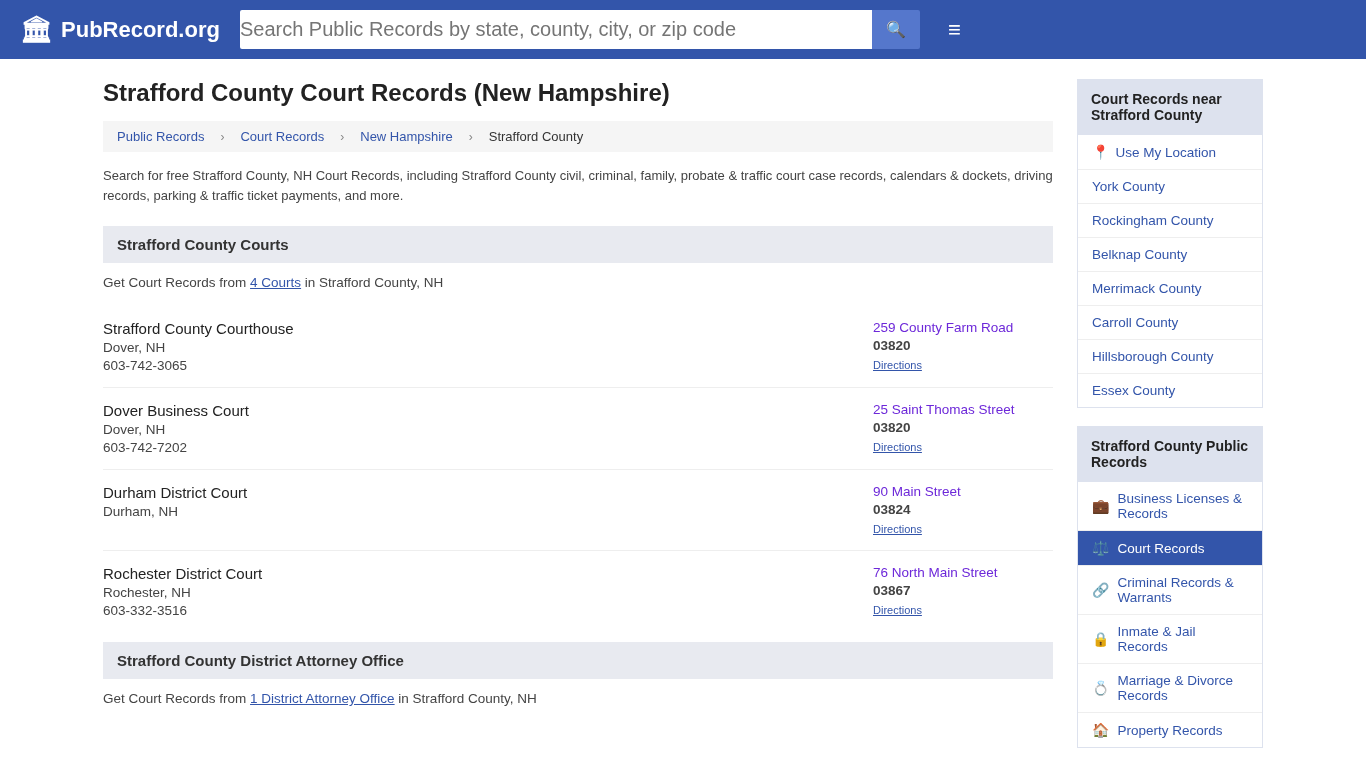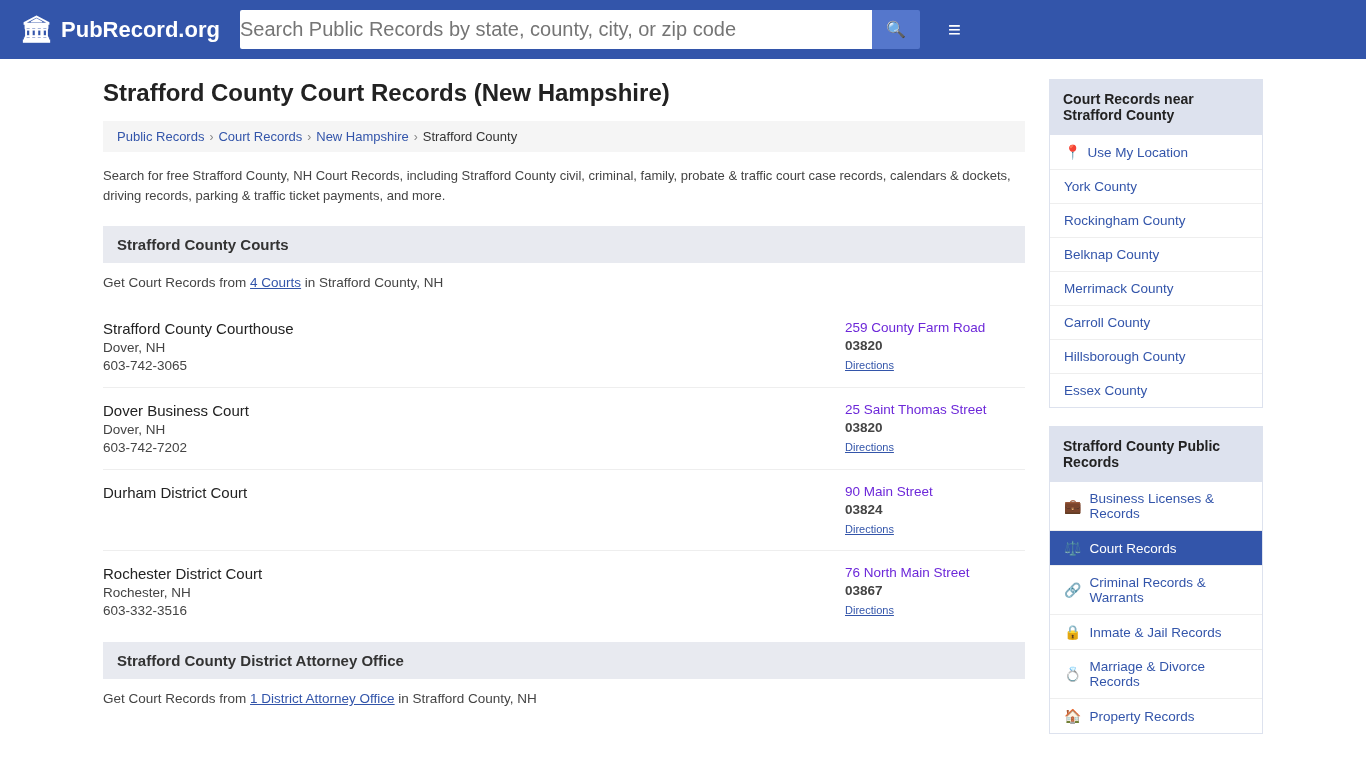--- a/index.html
+++ b/index.html
@@ -77,21 +77,21 @@
       margin-bottom: 14px;
     }
     .breadcrumb {
       background: #f5f5f5;
       padding: 8px 14px;
       margin-bottom: 14px;
       font-size: 13px;
       color: #555;
       display: flex;
       align-items: center;
-      gap: 5px;
+      gap: 16px;
       flex-wrap: wrap;
     }
     .breadcrumb a {
       color: #3355aa;
       text-decoration: none;
     }
     .breadcrumb-sep { color: #888; font-size: 12px; }
     .breadcrumb-current { color: #333; }
 
     .description {
@@ -161,21 +161,21 @@
       text-decoration: underline;
       cursor: pointer;
     }
 
     .da-section {
       margin-top: 10px;
     }
 
     
     .sidebar {
-      width: 214px;
+      width: 186px;
       flex-shrink: 0;
     }
     .sidebar-section-header {
       background: #dde2ee;
       padding: 12px 14px;
       font-size: 14px;
       font-weight: bold;
       color: #222;
       margin-bottom: 0;
     }
@@ -299,20 +299,21 @@
         <div class="court-right">
           <div class="court-address">25 Saint Thomas Street</div>
           <div class="court-zip">03820</div>
           <a class="directions-link" href="#">Directions</a>
         </div>
       </div>
 
       <div class="court-entry">
         <div class="court-left">
           <div class="court-name">Durham District Court</div>
+          <div class="court-city">Durham, NH</div>
         </div>
         <div class="court-right">
           <div class="court-address">90 Main Street</div>
           <div class="court-zip">03824</div>
           <a class="directions-link" href="#">Directions</a>
         </div>
       </div>
 
       <div class="court-entry">
         <div class="court-left">

